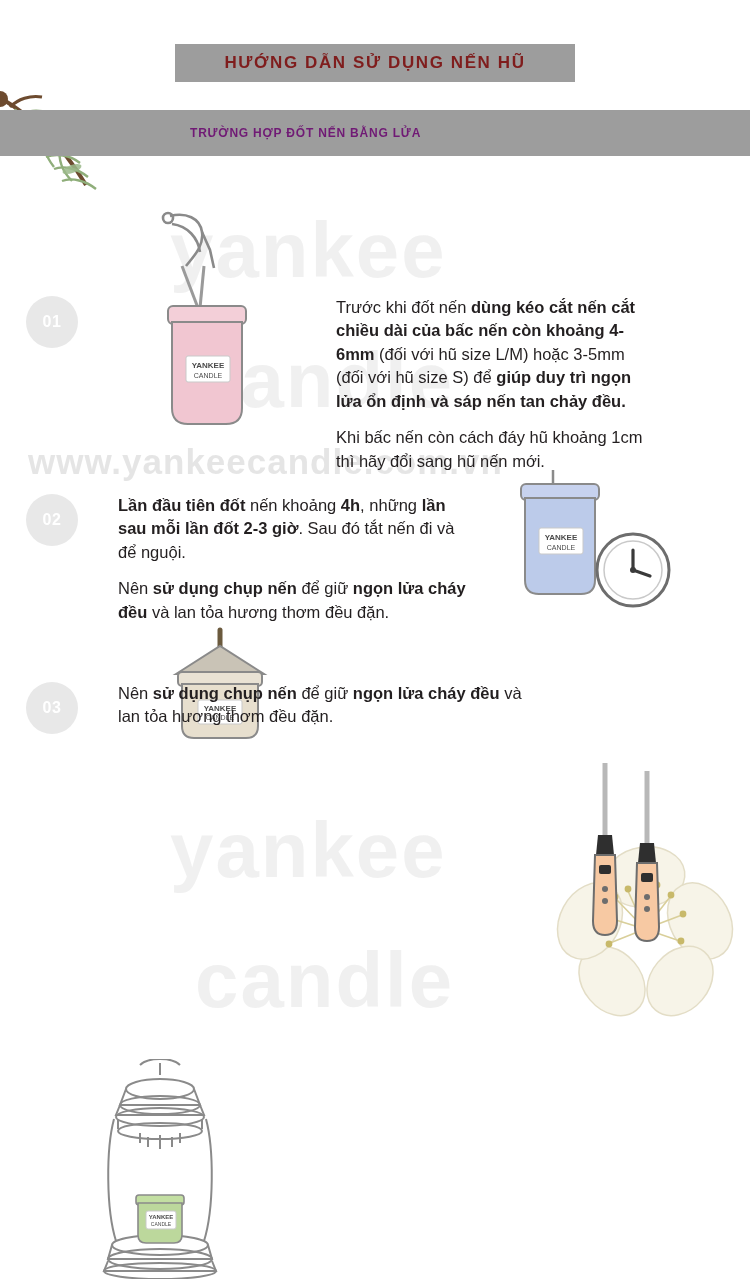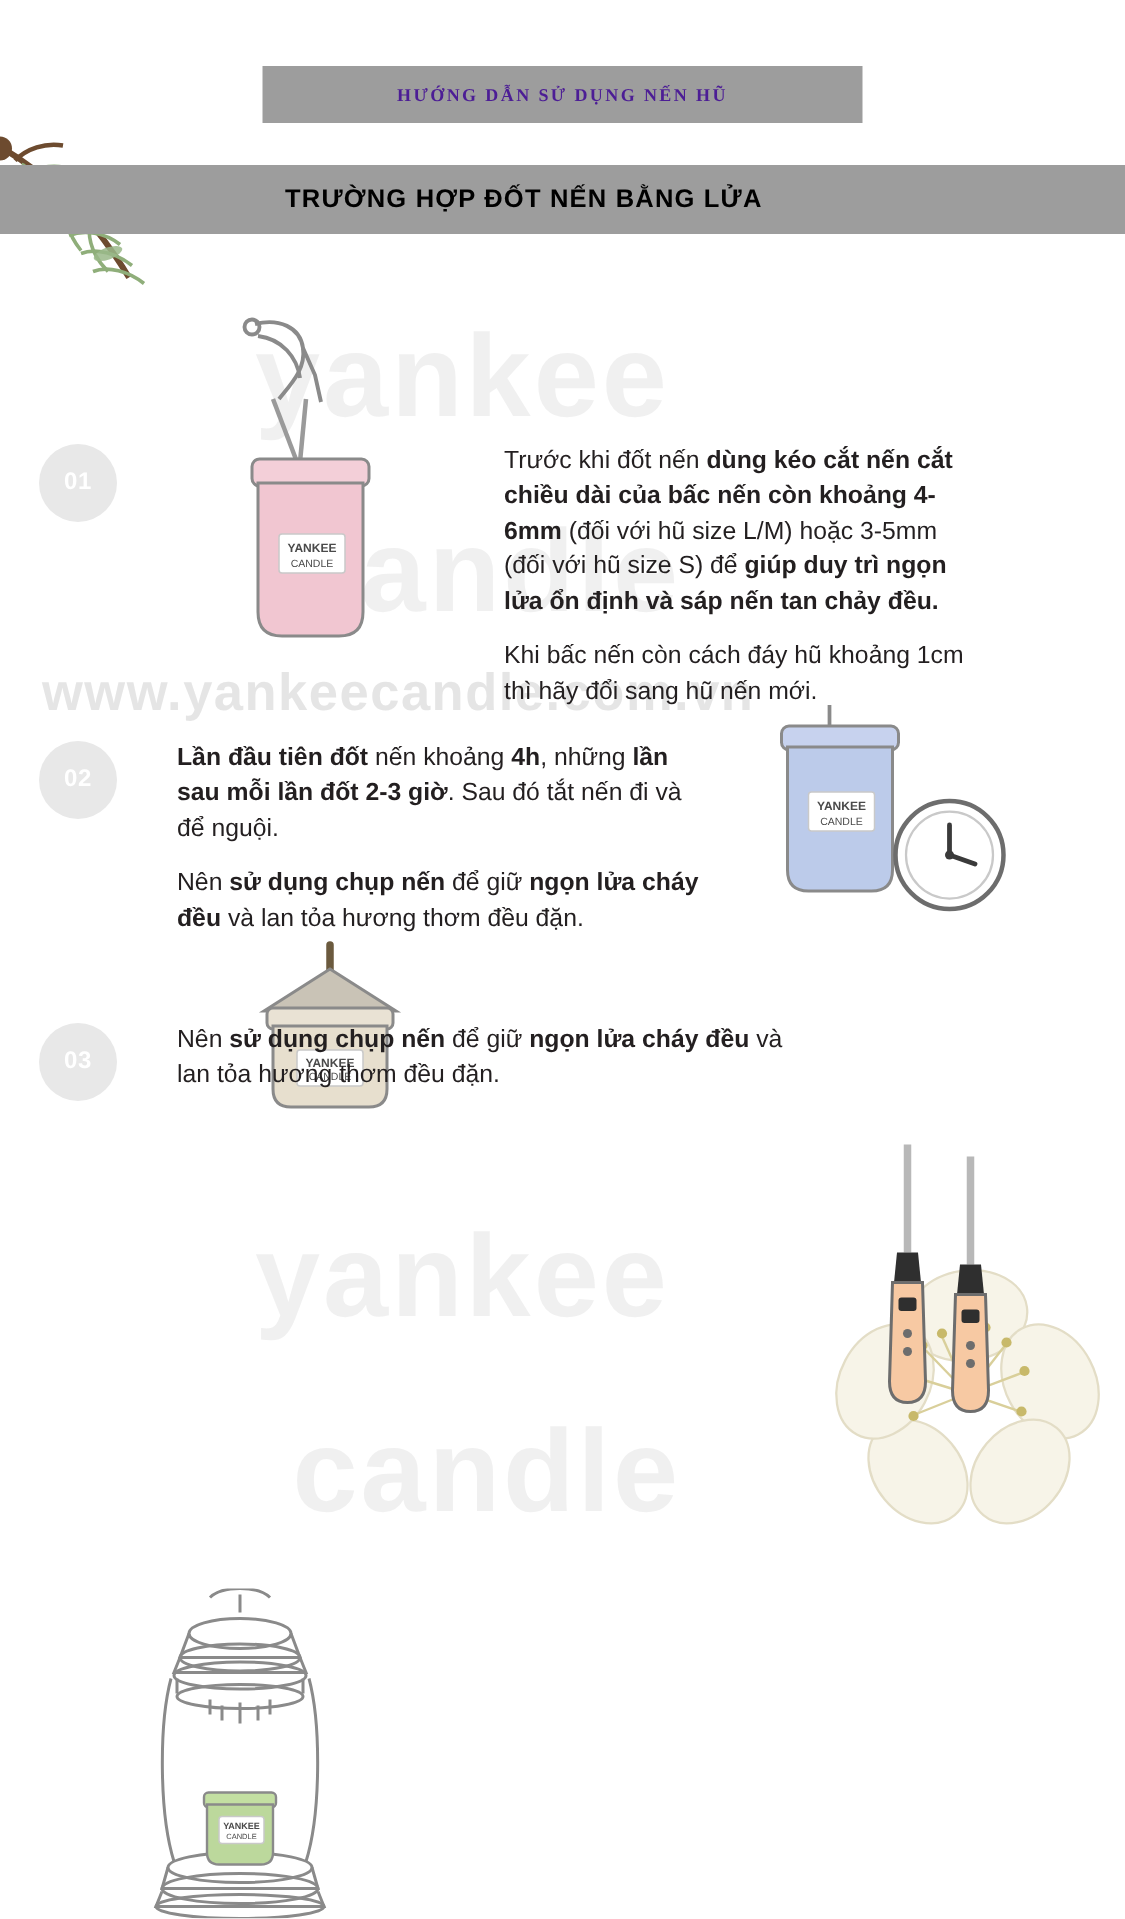--- a/index.html
+++ b/index.html
@@ -42,38 +42,37 @@
   .page { position: relative; z-index: 3; }
 
   .title-bar {
     margin: 44px auto 0 auto;
     width: 400px;
     height: 38px;
     background: #9d9d9d;
     display: flex; align-items: center; justify-content: center;
   }
   .title-bar .t {
-    color: #4c1d95;
-    font-size: 12px;
+    color: #7f1d1d;
+    font-size: 17px;
     font-weight: 700;
     letter-spacing: 1.6px;
-    font-family: Liberation Serif, serif;
   }
 
   .section-bar {
     width: 100%;
     height: 46px;
     background: #9d9d9d;
     display: flex; align-items: center;
     padding-left: 190px;
   }
   .section-bar.sec1 { margin-top: 28px; }
   .section-bar .t {
-    color: #000000;
-    font-size: 17px;
+    color: #701a75;
+    font-size: 12px;
     font-weight: 700;
     letter-spacing: 0.8px;
   }
 
   
   .step { display: flex; align-items: flex-start; position: relative; }
   .badge {
     width: 52px; height: 52px; border-radius: 50%;
     background: #e8e8e8; color: #ffffff;
     display: flex; align-items: center; justify-content: center;

